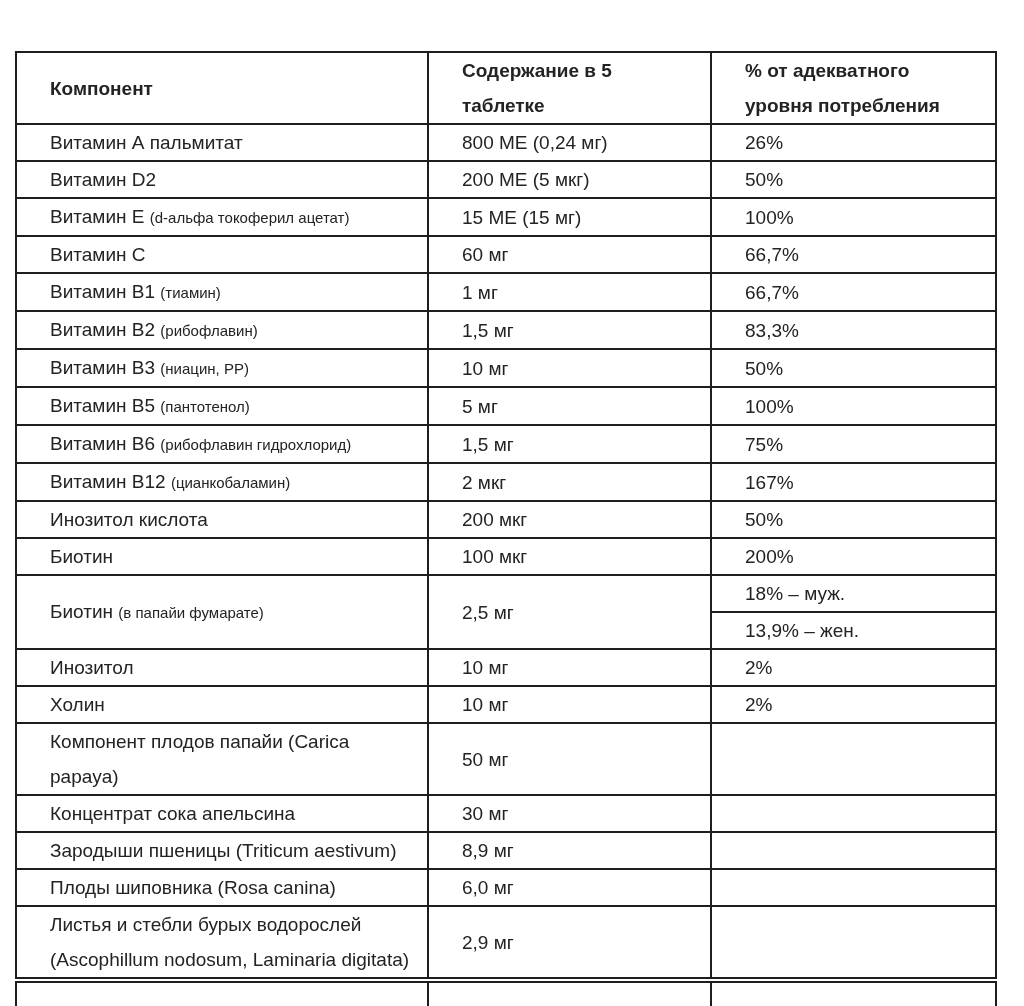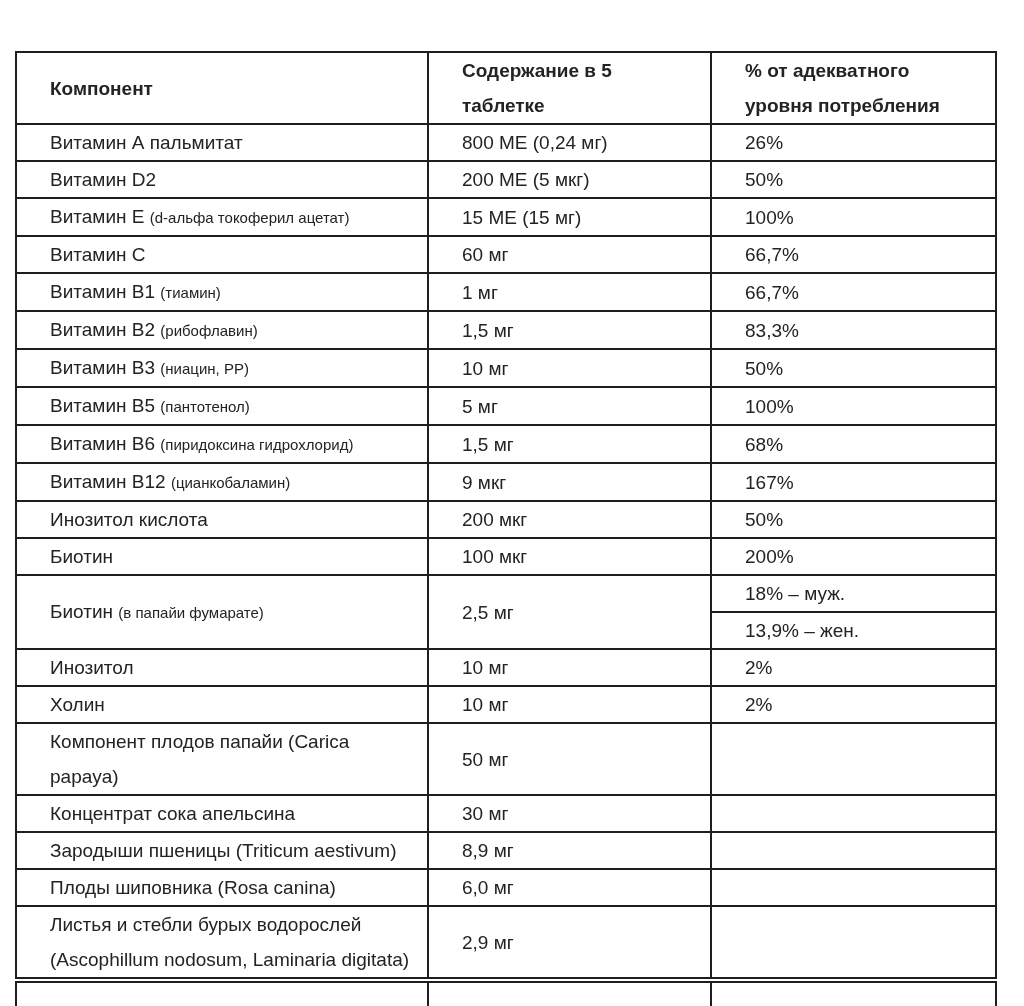--- a/index.html
+++ b/index.html
@@ -116,27 +116,27 @@
           <td><span>Витамин В3</span> <span class="note">(ниацин, PP)</span></td>
           <td>10 мг</td>
           <td>50%</td>
         </tr>
         <tr>
           <td><span>Витамин В5</span> <span class="note">(пантотенол)</span></td>
           <td>5 мг</td>
           <td>100%</td>
         </tr>
         <tr>
-          <td><span>Витамин В6</span> <span class="note">(пиридоксина гидрохлорид)</span></td>
+          <td><span>Витамин В6</span> <span class="note">(рибофлавин гидрохлорид)</span></td>
           <td>1,5 мг</td>
-          <td>68%</td>
+          <td>75%</td>
         </tr>
         <tr>
           <td><span>Витамин В12</span> <span class="note">(цианкобаламин)</span></td>
-          <td>9 мкг</td>
+          <td>2 мкг</td>
           <td>167%</td>
         </tr>
         <tr>
           <td><span>Инозитол кислота</span></td>
           <td>200 мкг</td>
           <td>50%</td>
         </tr>
         <tr>
           <td><span>Биотин</span></td>
           <td>100 мкг</td>

